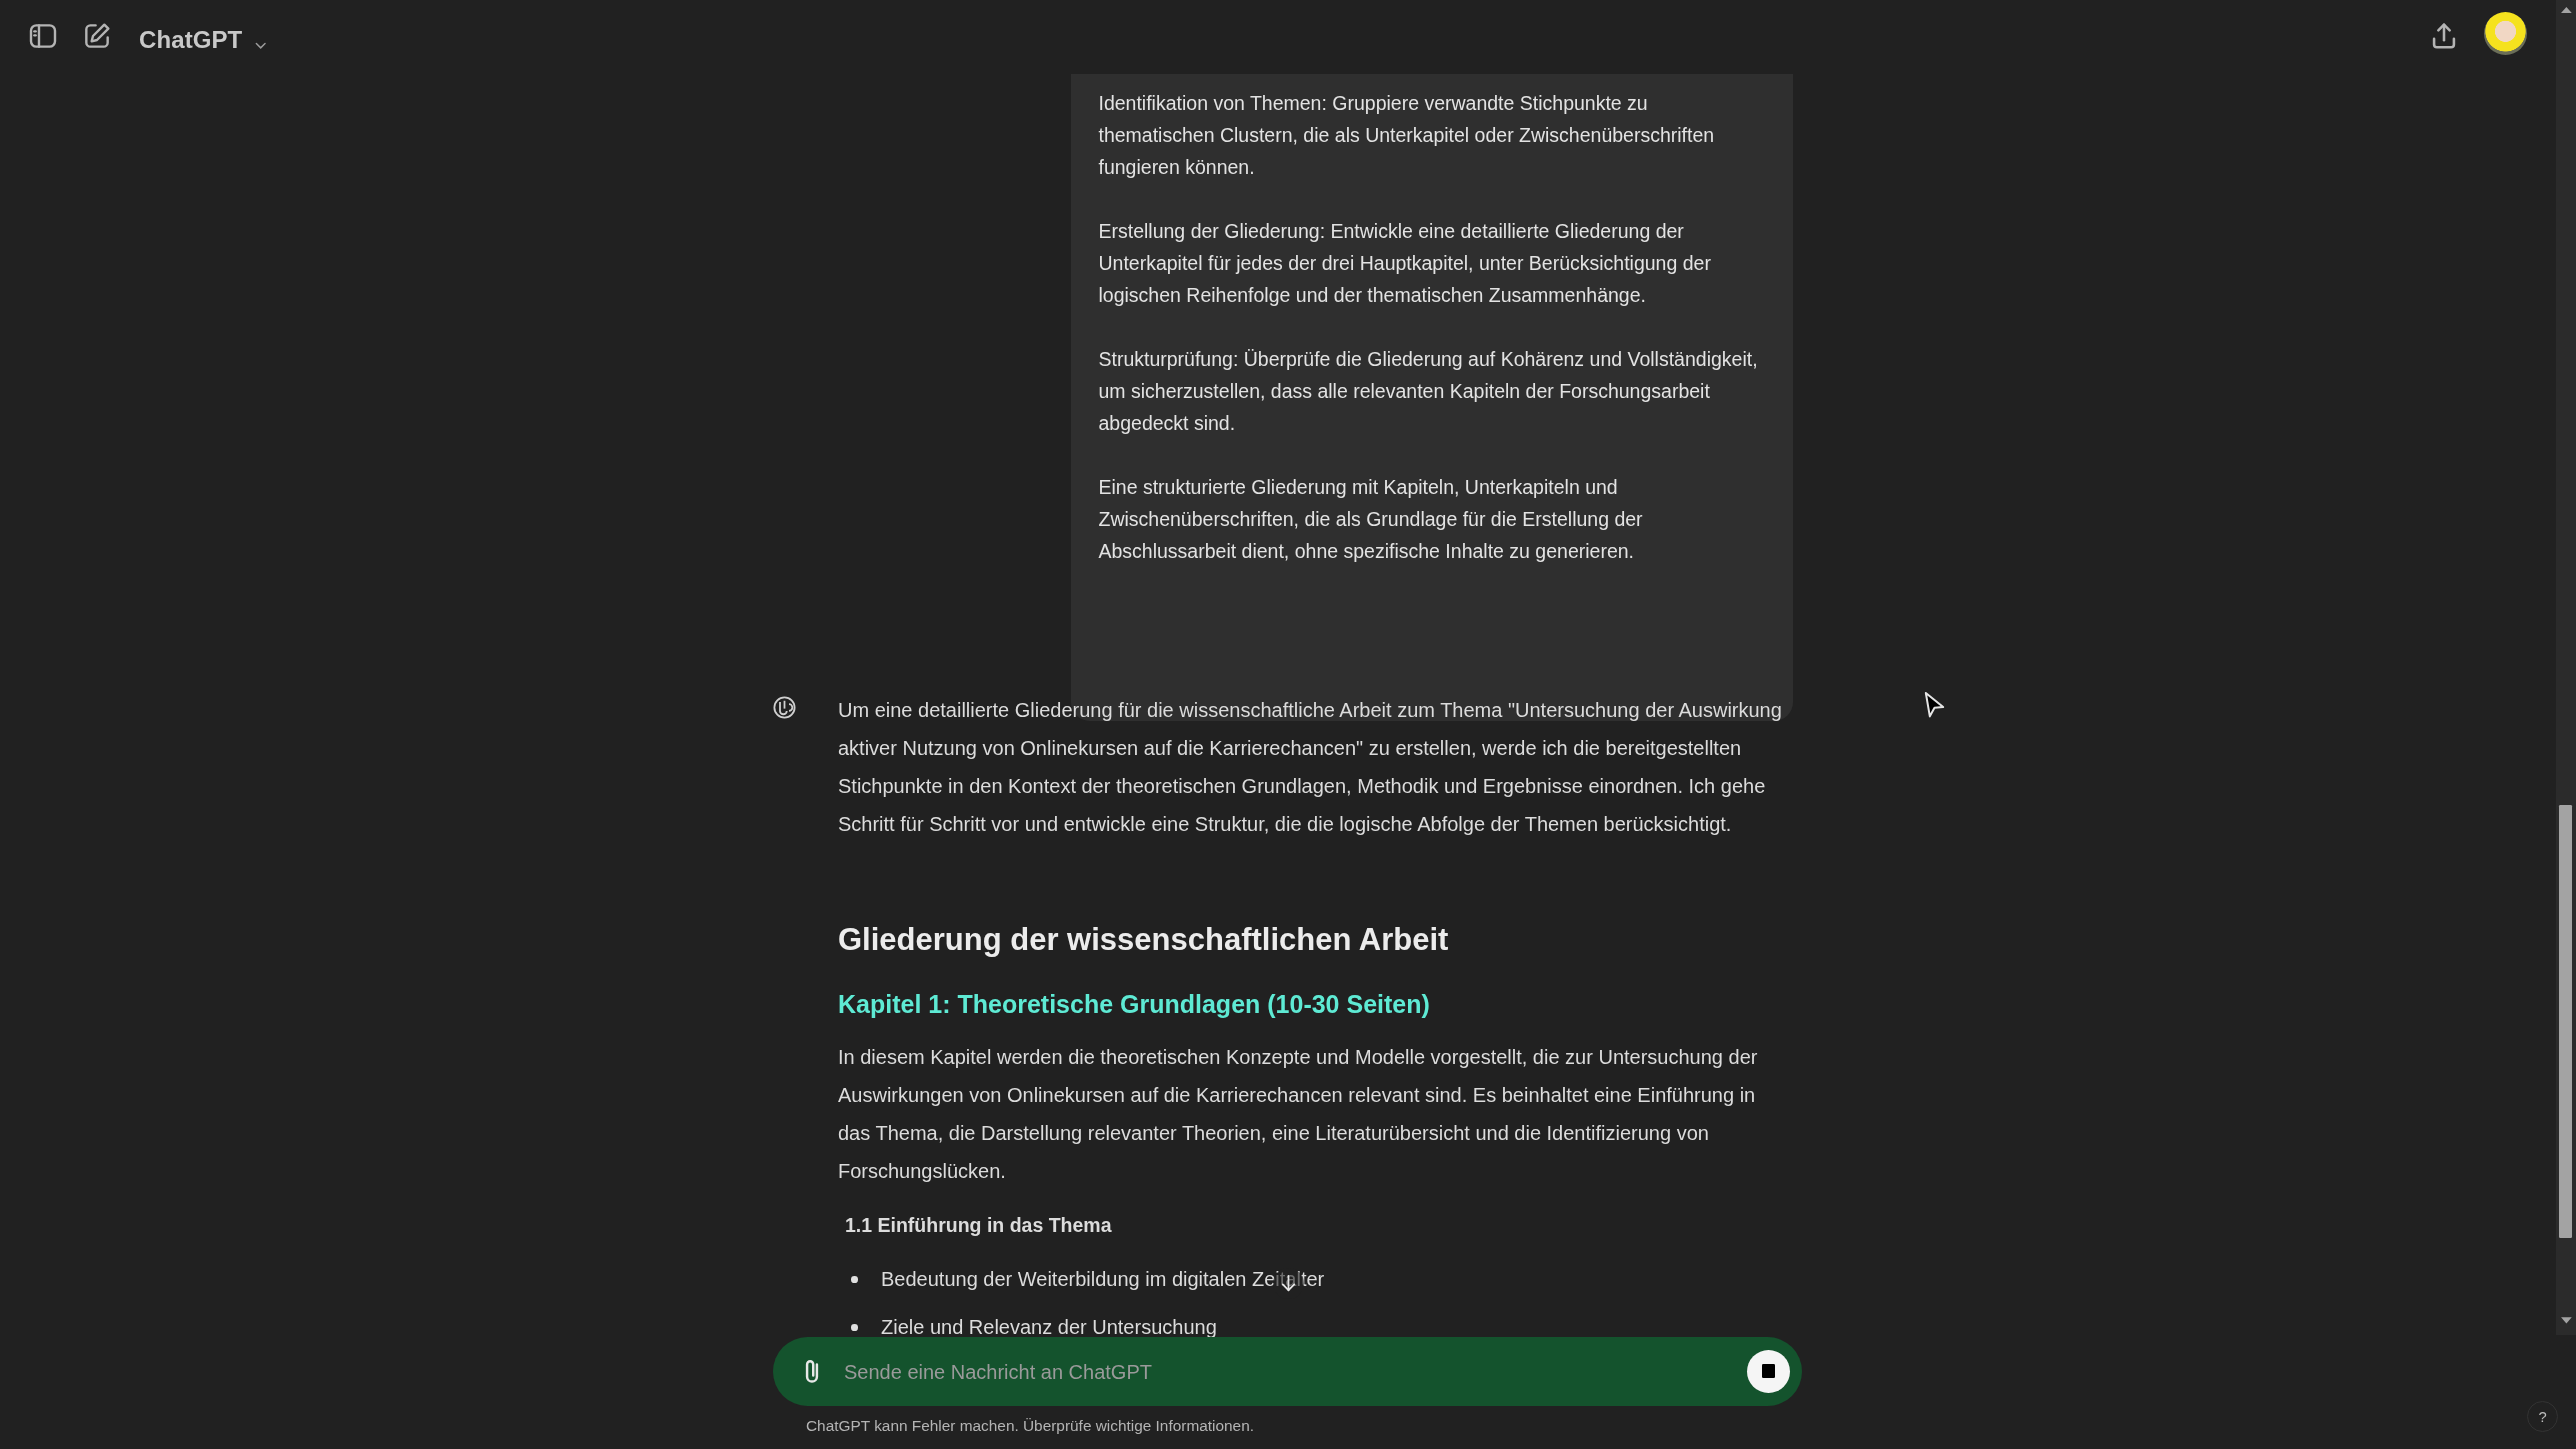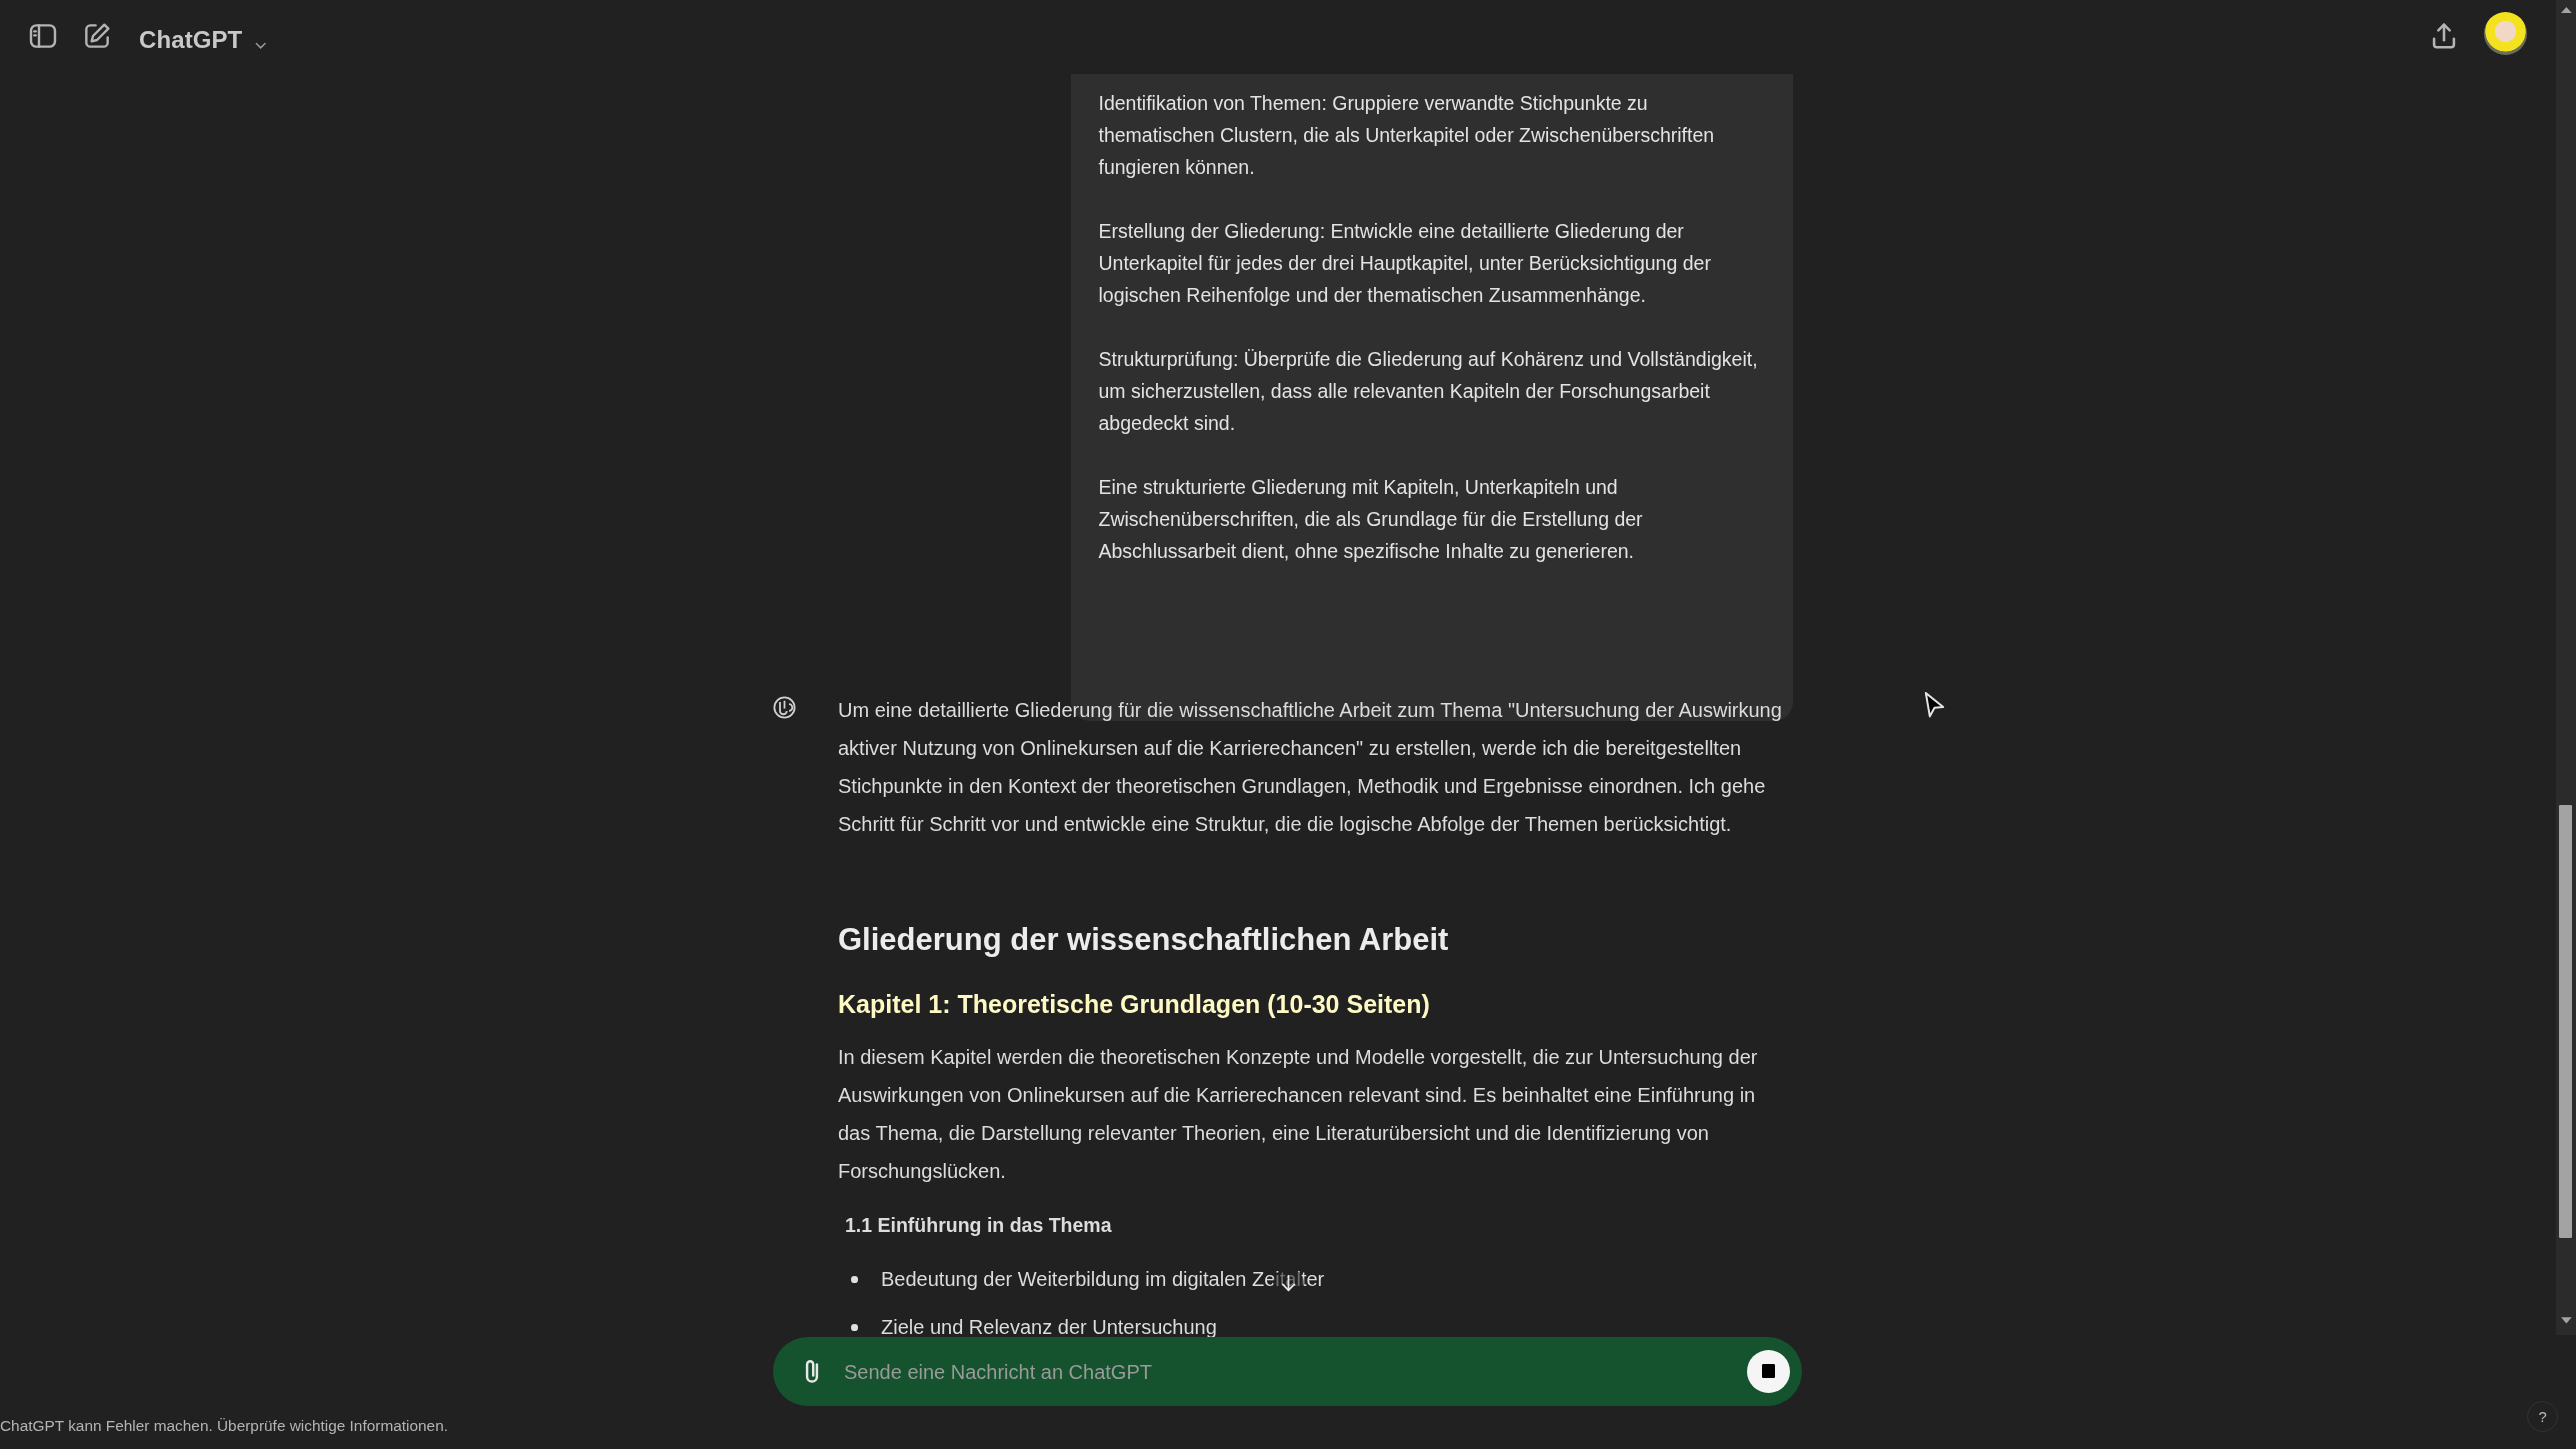--- a/index.html
+++ b/index.html
@@ -30,21 +30,21 @@
     position:absolute; left:1071px; top:74px; width:722px; height:647px;
     background:#2f2f2f; border-radius:0 0 19px 19px; box-sizing:border-box;
     padding:13.4px 27.5px 0 27.5px;
   }
   .user-bubble p { margin:0 0 32px 0; font-size:19.5px; line-height:32px; color:#e3e3e3; }
   
   .assistant-icon { position:absolute; left:771px; top:694px; width:27px; height:27px; color:#cfcfcf; }
   .assistant { position:absolute; left:838px; top:691px; width:953px; }
   .assistant .intro { font-size:20px; line-height:38px; margin:0; color:#dcdcdc; }
   .assistant h2 { position:absolute; top:231px; left:0; margin:0; font-size:31px; font-weight:bold; color:#ececec; white-space:nowrap; }
-  .assistant h3 { position:absolute; top:299px; left:0; margin:0; font-size:25px; font-weight:bold; color:#fef9c3; white-space:nowrap; }
+  .assistant h3 { position:absolute; top:299px; left:0; margin:0; font-size:25px; font-weight:bold; color:#5eead4; white-space:nowrap; }
   .assistant .ch-para { position:absolute; top:347px; left:0; width:953px; margin:0; font-size:20px; line-height:38px; color:#dcdcdc; }
   .assistant h4 { position:absolute; top:523px; left:7px; margin:0; font-size:19.5px; font-weight:bold; color:#dcdcdc; white-space:nowrap; }
   .assistant ul { position:absolute; top:564px; left:0; margin:0; padding:0; list-style:none; }
   .assistant li { position:relative; padding-left:43px; font-size:20px; line-height:48px; color:#dcdcdc; white-space:nowrap; }
   .assistant li::before { content:""; position:absolute; left:13.4px; top:21px; width:6.7px; height:6.7px; border-radius:50%; background:#e0e0e0; }
   
   .scroll-bottom { position:absolute; left:1273px; top:1268px; width:31px; height:31px; border-radius:50%; background:rgba(33,33,33,0.6); color:#e6e6e6; display:flex; align-items:center; justify-content:center; }
   
   .cursor { position:absolute; left:1923px; top:691px; width:23px; height:28px; }
   
@@ -54,21 +54,21 @@
   }
   .attach { position:absolute; left:27px; top:20px; width:24px; height:29.5px; color:#e8e8e8; }
   .composer-input {
     position:absolute; left:69px; top:13.4px; width:872px; height:42px; border:none; outline:none;
     background:transparent; color:#ececec; font-size:20px;
     font-family:"Liberation Sans", sans-serif;
   }
   .composer-input::placeholder { color:#9a9a9a; }
   .stop-btn { position:absolute; left:974px; top:12.7px; width:43px; height:43px; border-radius:50%; background:#f5f5f5; display:flex; align-items:center; justify-content:center; }
   .stop-btn span { width:13.4px; height:13.4px; background:#000; border-radius:1.3px; }
-  .disclaimer { position:absolute; left:0; width:2060px; top:1417px; font-size:15.4px; color:#b4b4b4; }
+  .disclaimer { position:absolute; left:0; width:2060px; top:1417px; text-align:center; font-size:15.4px; color:#b4b4b4; }
   .help-btn { position:absolute; left:2527px; top:1401px; width:31px; height:31px; border-radius:50%; border:1.3px solid #333; box-sizing:border-box; color:#bdbdbd; font-size:14.8px; display:flex; align-items:center; justify-content:center; }
 </style>
 </head>
 <body>
 
 <div class="hdr-icon" style="left:27px;">
   <svg viewBox="0 0 24 24" fill="none" stroke="currentColor" stroke-width="1.8" stroke-linecap="round">
     <rect x="3" y="4" width="18" height="16" rx="4"></rect>
       <line x1="9" y1="4" x2="9" y2="20"></line>
       <line x1="5.5" y1="8.5" x2="6.5" y2="8.5"></line>

